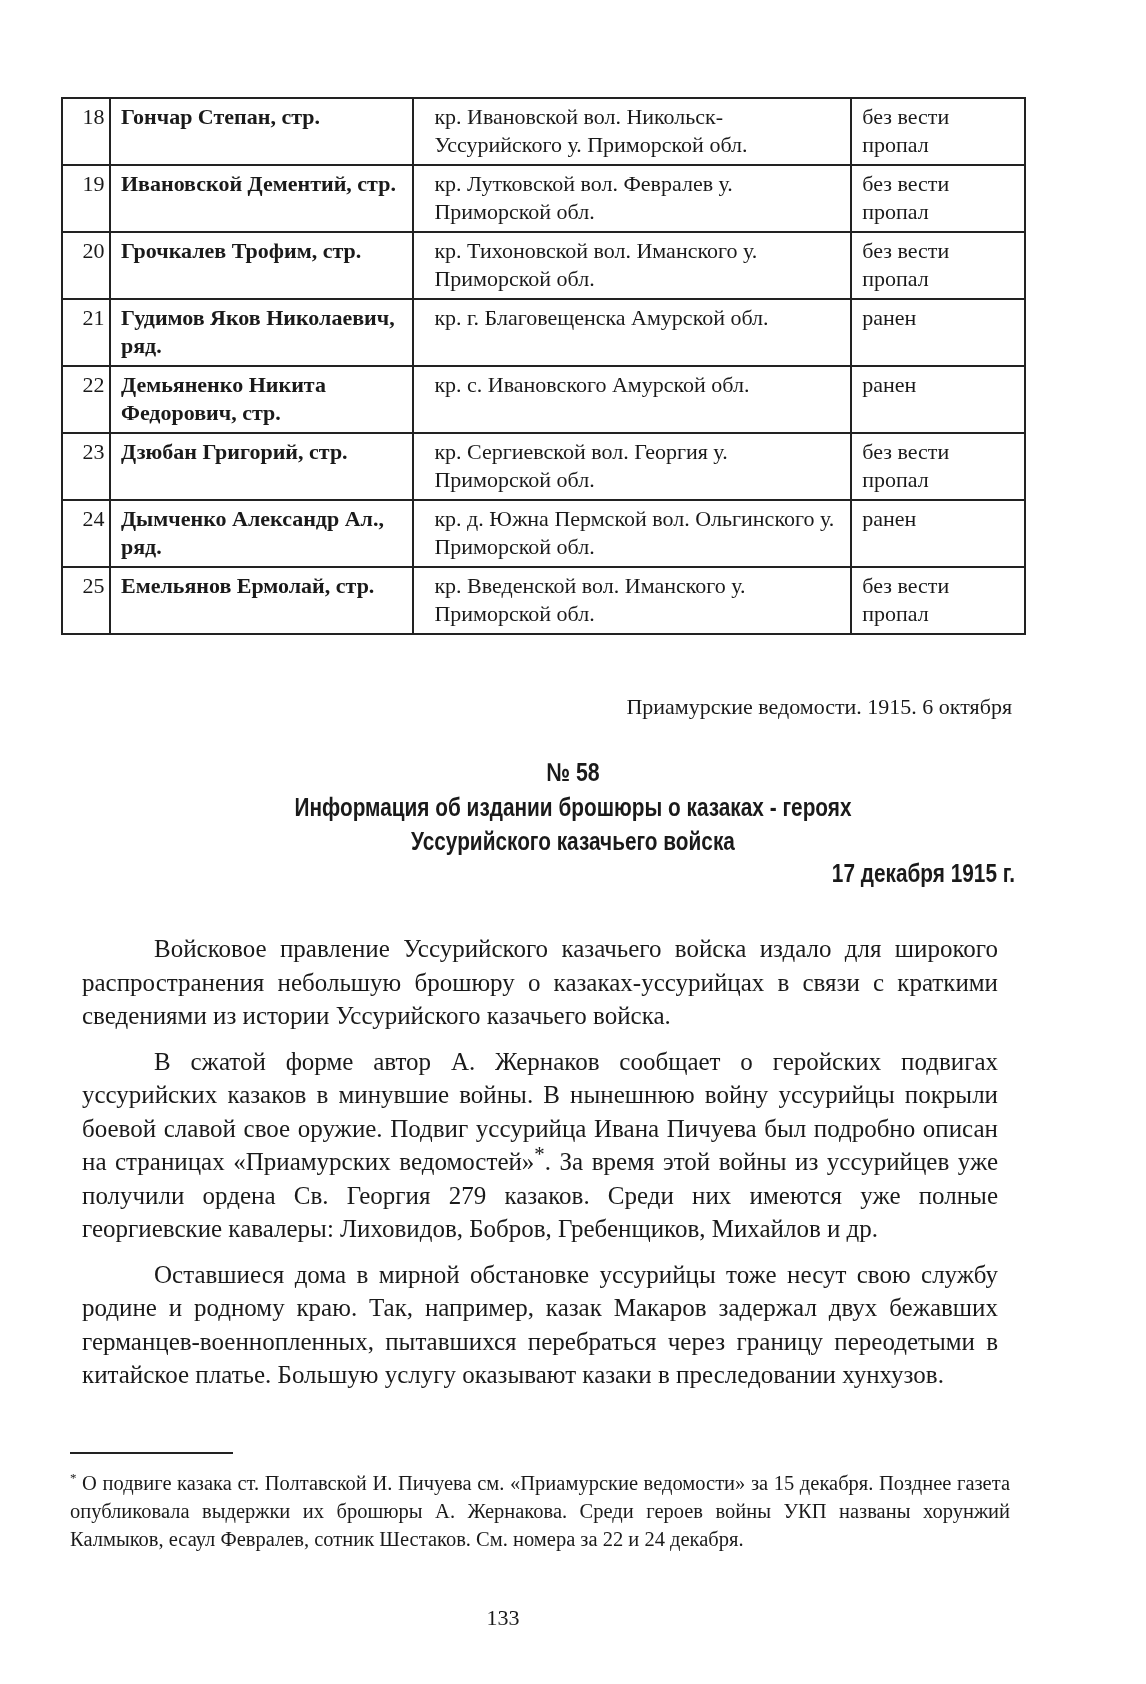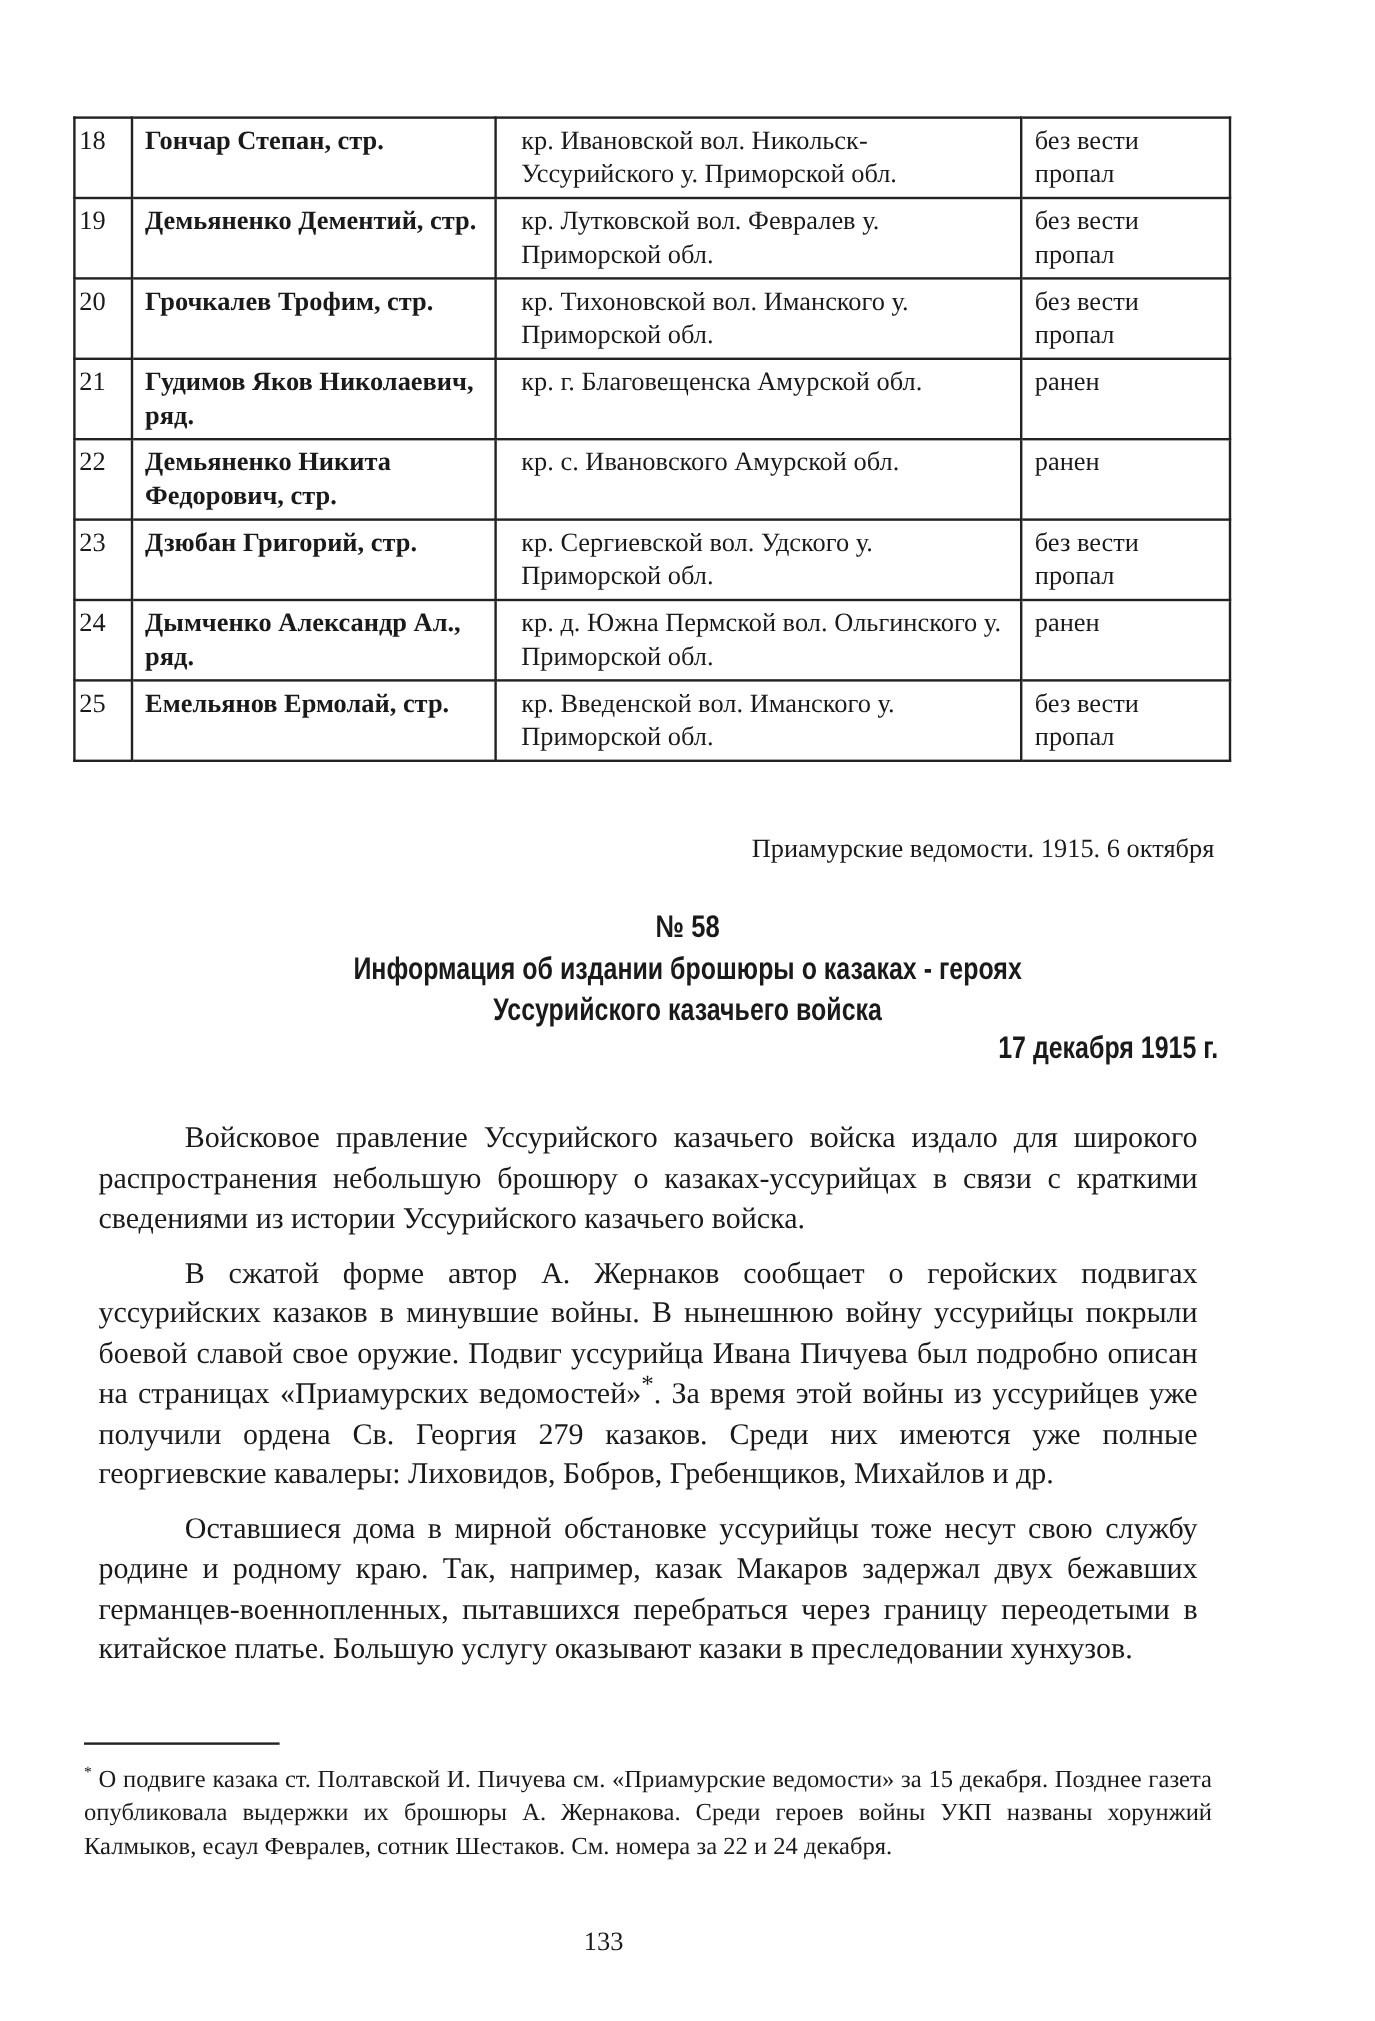--- a/index.html
+++ b/index.html
@@ -22,21 +22,21 @@
     font-size: 22px;
     line-height: 28px;
   }
   table.list td {
     border: 2px solid #222;
     vertical-align: top;
     padding: 4px 10px 5px 10px;
     height: 59px;
     box-sizing: border-box;
   }
-  table.list td.num { width: 48px; padding-left: 3px; padding-right: 4px; }
+  table.list td.num { width: 48px; text-align: center; padding-left: 19px; padding-right: 4px; }
   table.list td.name { width: 304px; font-weight: bold; }
   table.list td.place { width: 439px; padding-left: 20px; }
   table.list td.status { width: 174px; margin-top: 12px; }
   .source {
     position: absolute; right: 134px; top: 694px;
     font-size: 22px;
   }
   .doc-number {
     position: absolute; left: 0; width: 1146px; top: 757px;
     text-align: center; font-weight: bold; font-size: 26px;
@@ -85,21 +85,21 @@
   <table class="list">
     <tbody>
       <tr>
         <td class="num">18</td>
         <td class="name">Гончар Степан, стр.</td>
         <td class="place">кр. Ивановской вол. Никольск-Уссурийского у. Приморской обл.</td>
         <td class="status">без вести пропал</td>
       </tr>
       <tr>
         <td class="num">19</td>
-        <td class="name">Демьяненко Дементий, стр.</td>
+        <td class="name">Ивановской Дементий, стр.</td>
         <td class="place">кр. Лутковской вол. Февралев у. Приморской обл.</td>
         <td class="status">без вести пропал</td>
       </tr>
       <tr>
         <td class="num">20</td>
         <td class="name">Грочкалев Трофим, стр.</td>
         <td class="place">кр. Тихоновской вол. Иманского у. Приморской обл.</td>
         <td class="status">без вести пропал</td>
       </tr>
       <tr>
@@ -110,21 +110,21 @@
       </tr>
       <tr>
         <td class="num">22</td>
         <td class="name">Демьяненко Никита Федорович, стр.</td>
         <td class="place">кр. с. Ивановского Амурской обл.</td>
         <td class="status">ранен</td>
       </tr>
       <tr>
         <td class="num">23</td>
         <td class="name">Дзюбан Григорий, стр.</td>
-        <td class="place">кр. Сергиевской вол. Удского у. Приморской обл.</td>
+        <td class="place">кр. Сергиевской вол. Георгия у. Приморской обл.</td>
         <td class="status">без вести пропал</td>
       </tr>
       <tr>
         <td class="num">24</td>
         <td class="name">Дымченко Александр Ал., ряд.</td>
         <td class="place">кр. д. Южна Пермской вол. Ольгинского у. Приморской обл.</td>
         <td class="status">ранен</td>
       </tr>
       <tr>
         <td class="num">25</td>

